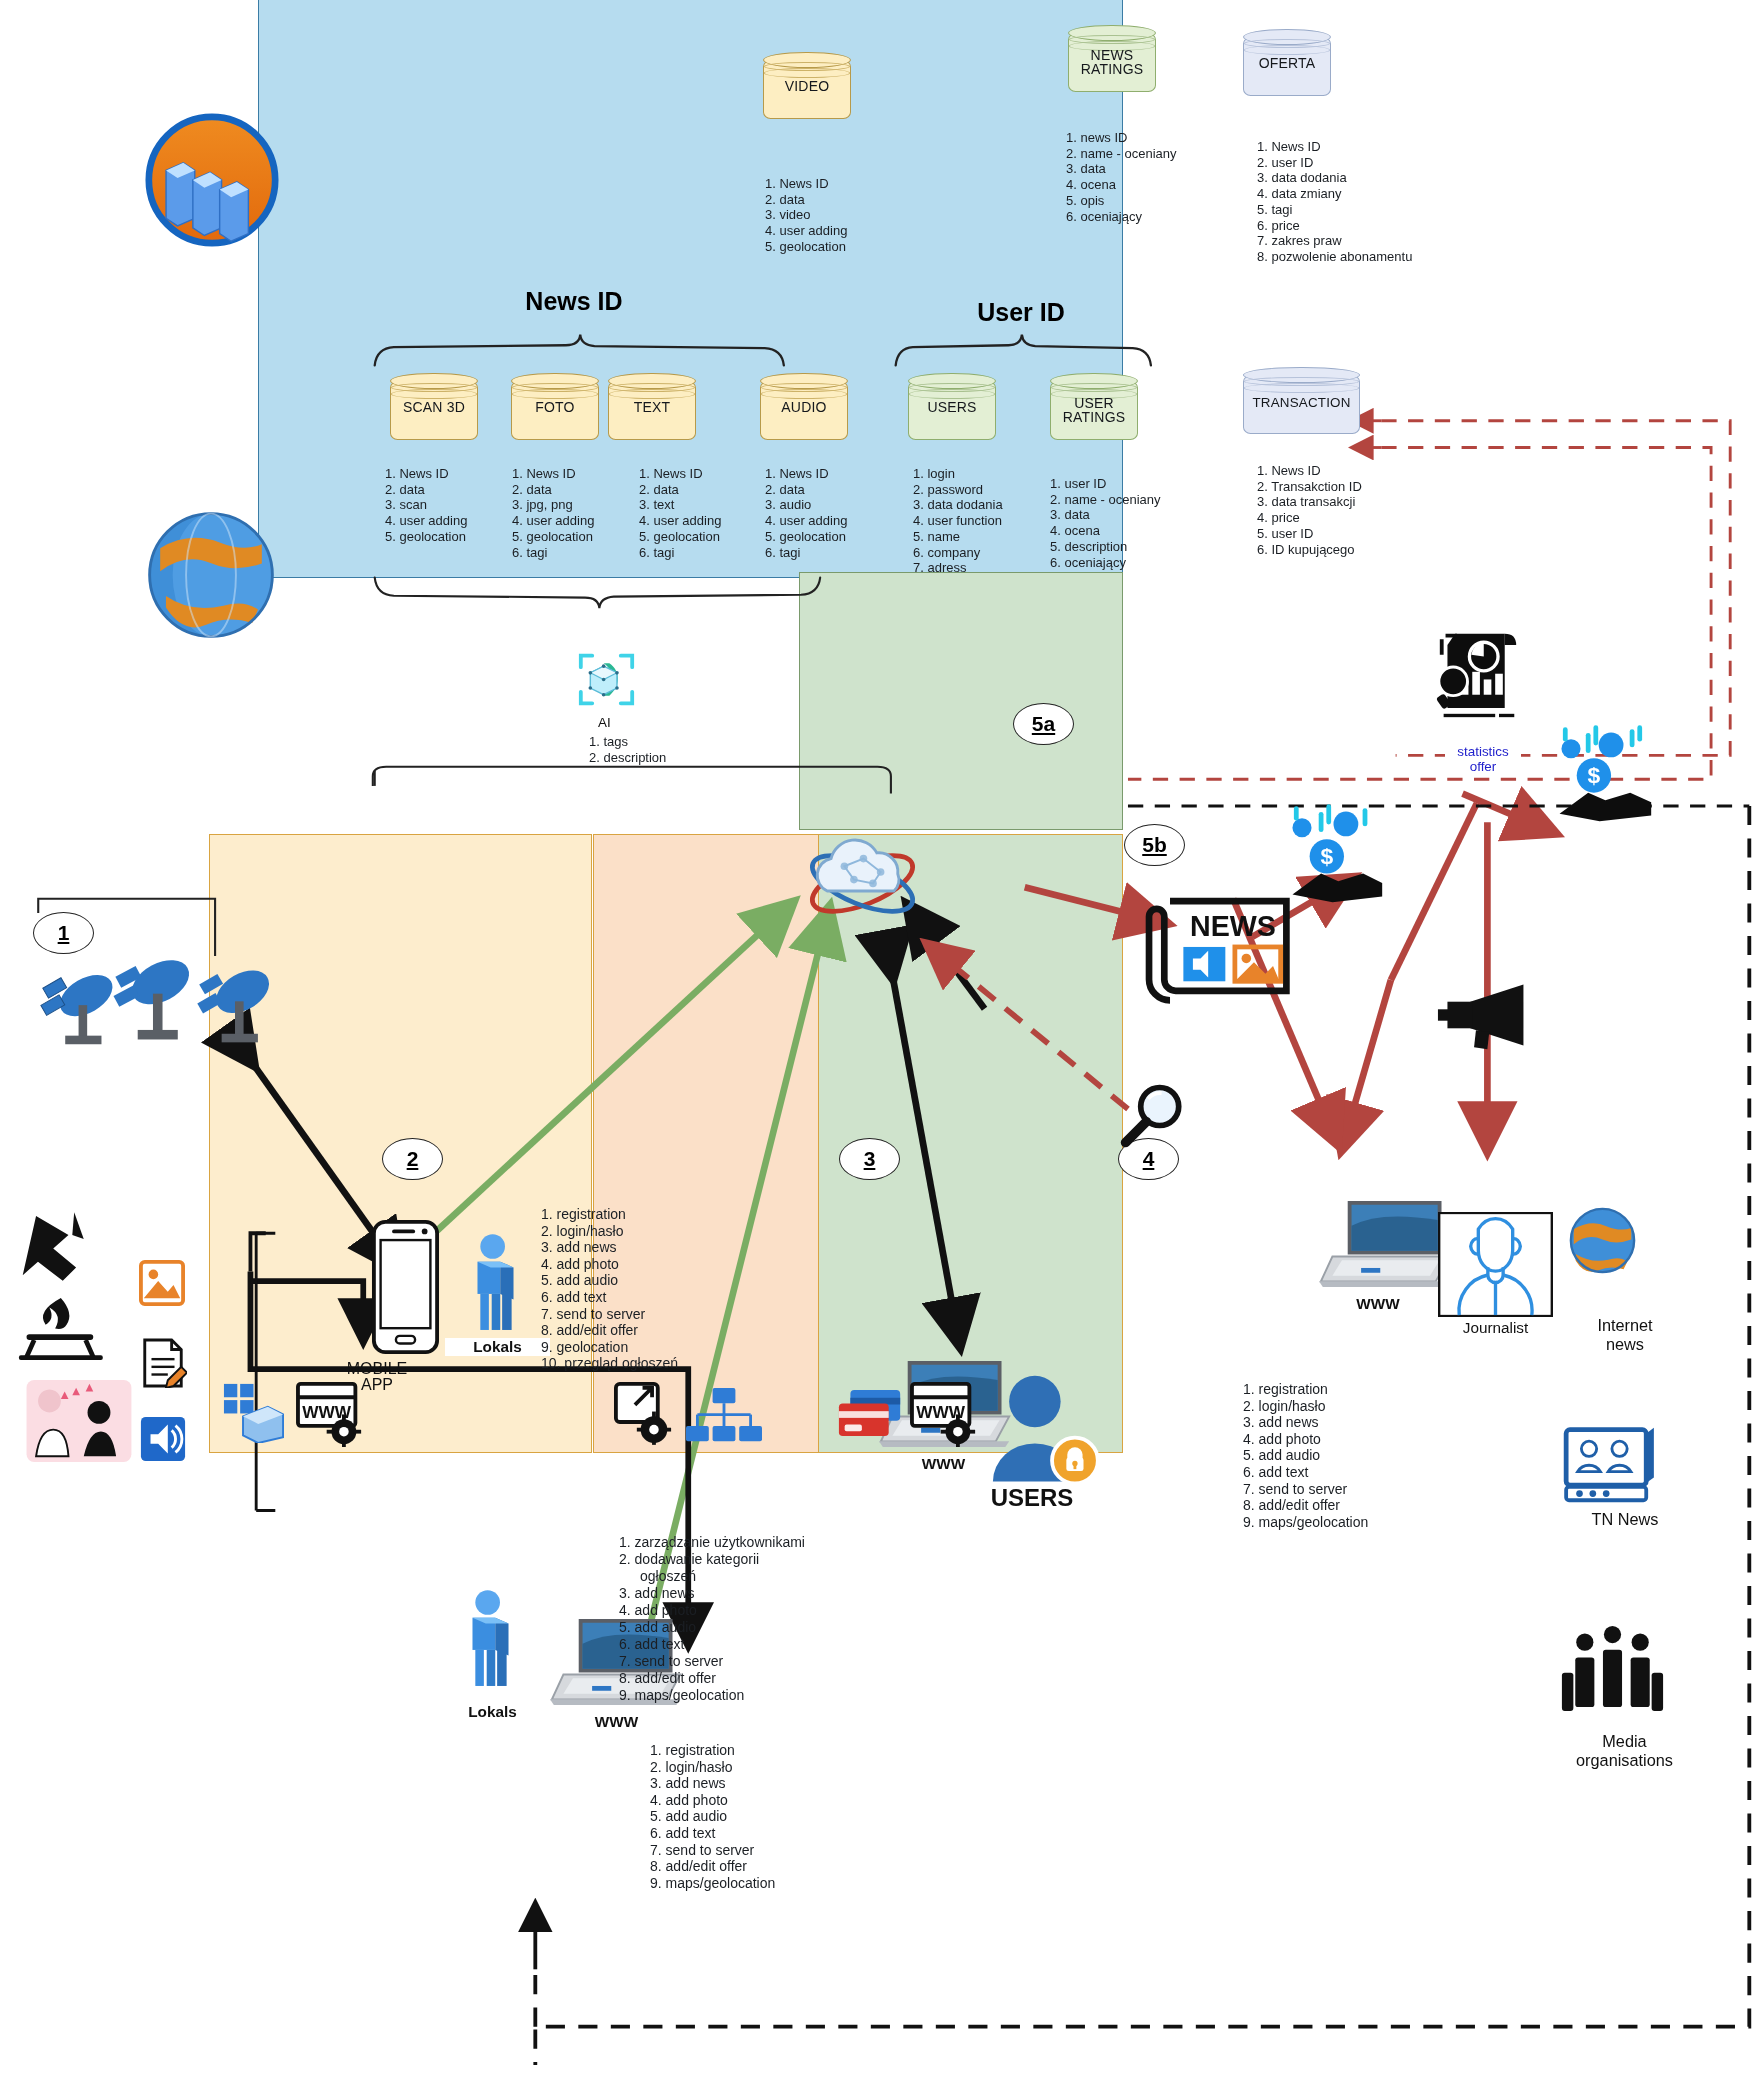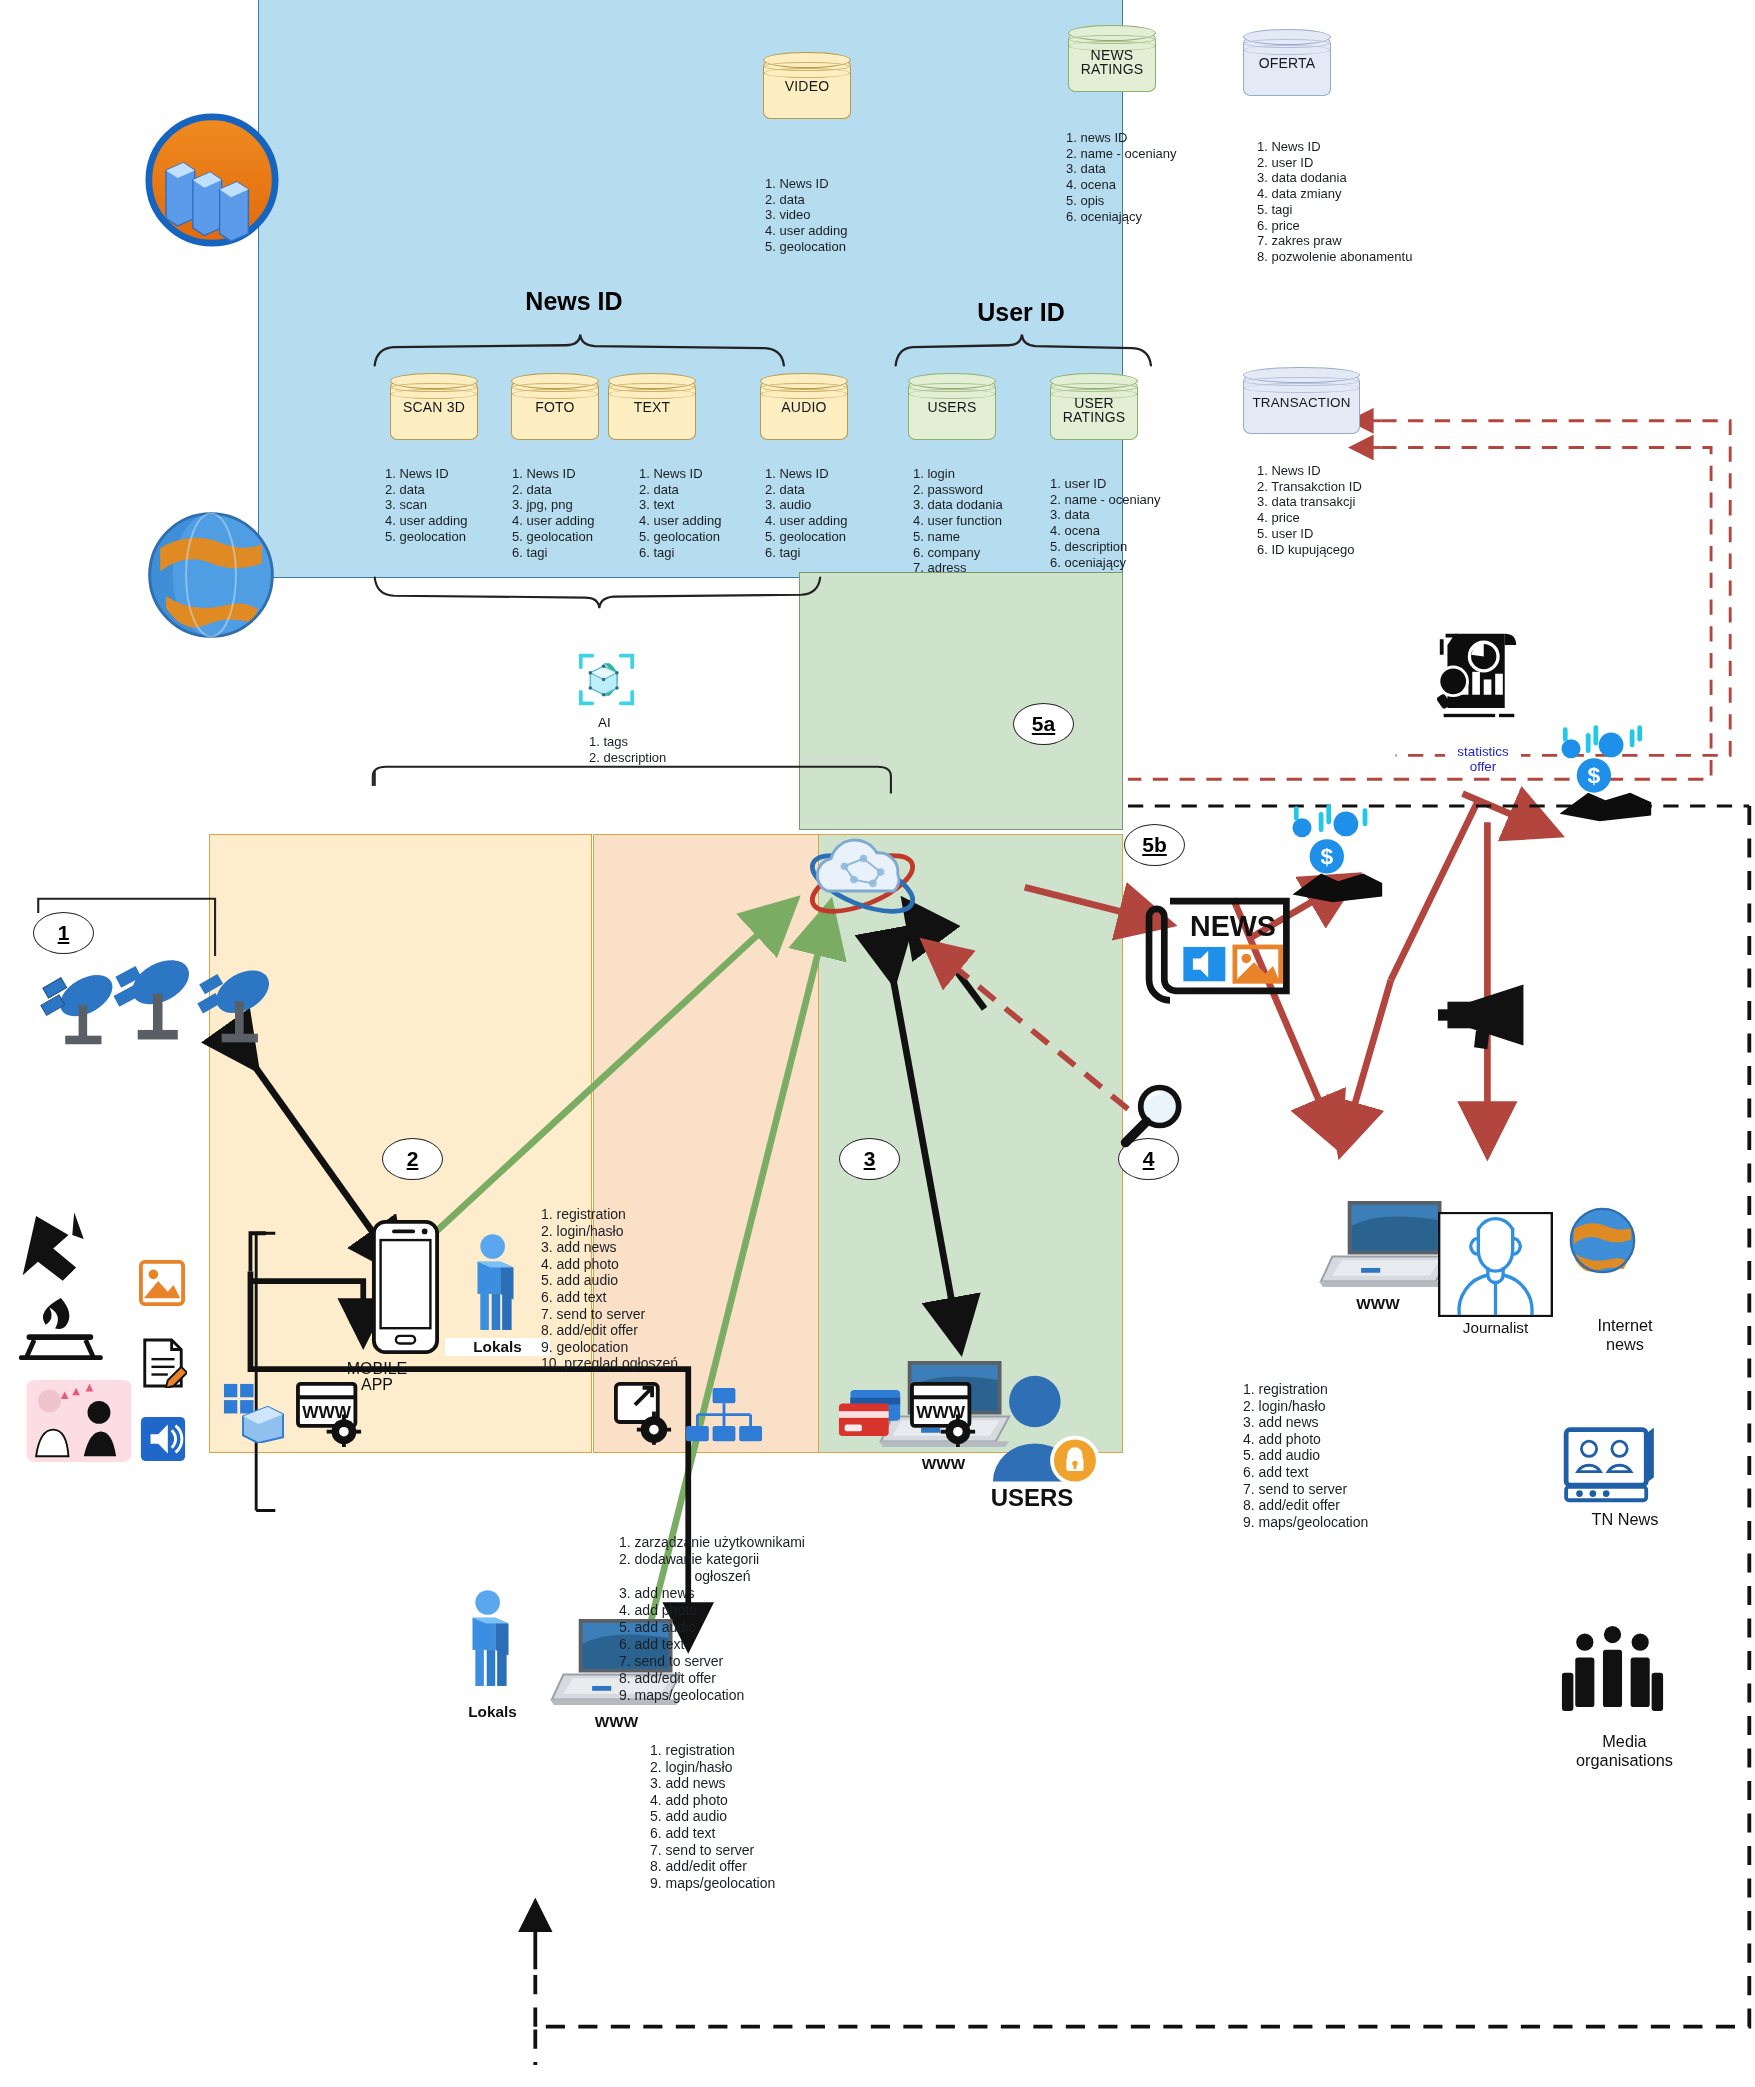--- a/index.html
+++ b/index.html
@@ -604,21 +604,21 @@
       <rect x="85" y="93" width="18" height="14" rx="2.5" fill="#fff"></rect>
       <circle cx="94" cy="99" r="2.8" fill="#f0a32c"></circle>
       <rect x="92.5" y="100" width="3" height="5" fill="#f0a32c"></rect>
     </svg>
   </div>
   <div class="cap" style="left:946px;top:1484px;width:172px;font-size:24px;">USERS</div>
 
   <div class="flist" style="left:619px;top:1534px;line-height:17px;">
     <div>1. zarządzanie użytkownikami</div>
     <div>2. dodawanie kategorii</div>
-    <div style="padding-left:21px;text-align:center;">ogłoszeń</div>
+    <div style="padding-left:21px;">ogłoszeń</div>
     <div>3. add news</div>
       <div>4. add photo</div>
     <div>5. add audio</div>
       <div>6. add text</div>
     <div>7. send to server</div>
       <div>8. add/edit offer</div>
     <div>9. maps/geolocation</div>
   </div>
 
   <div class="abs" style="left:1319px;top:1197px;">

